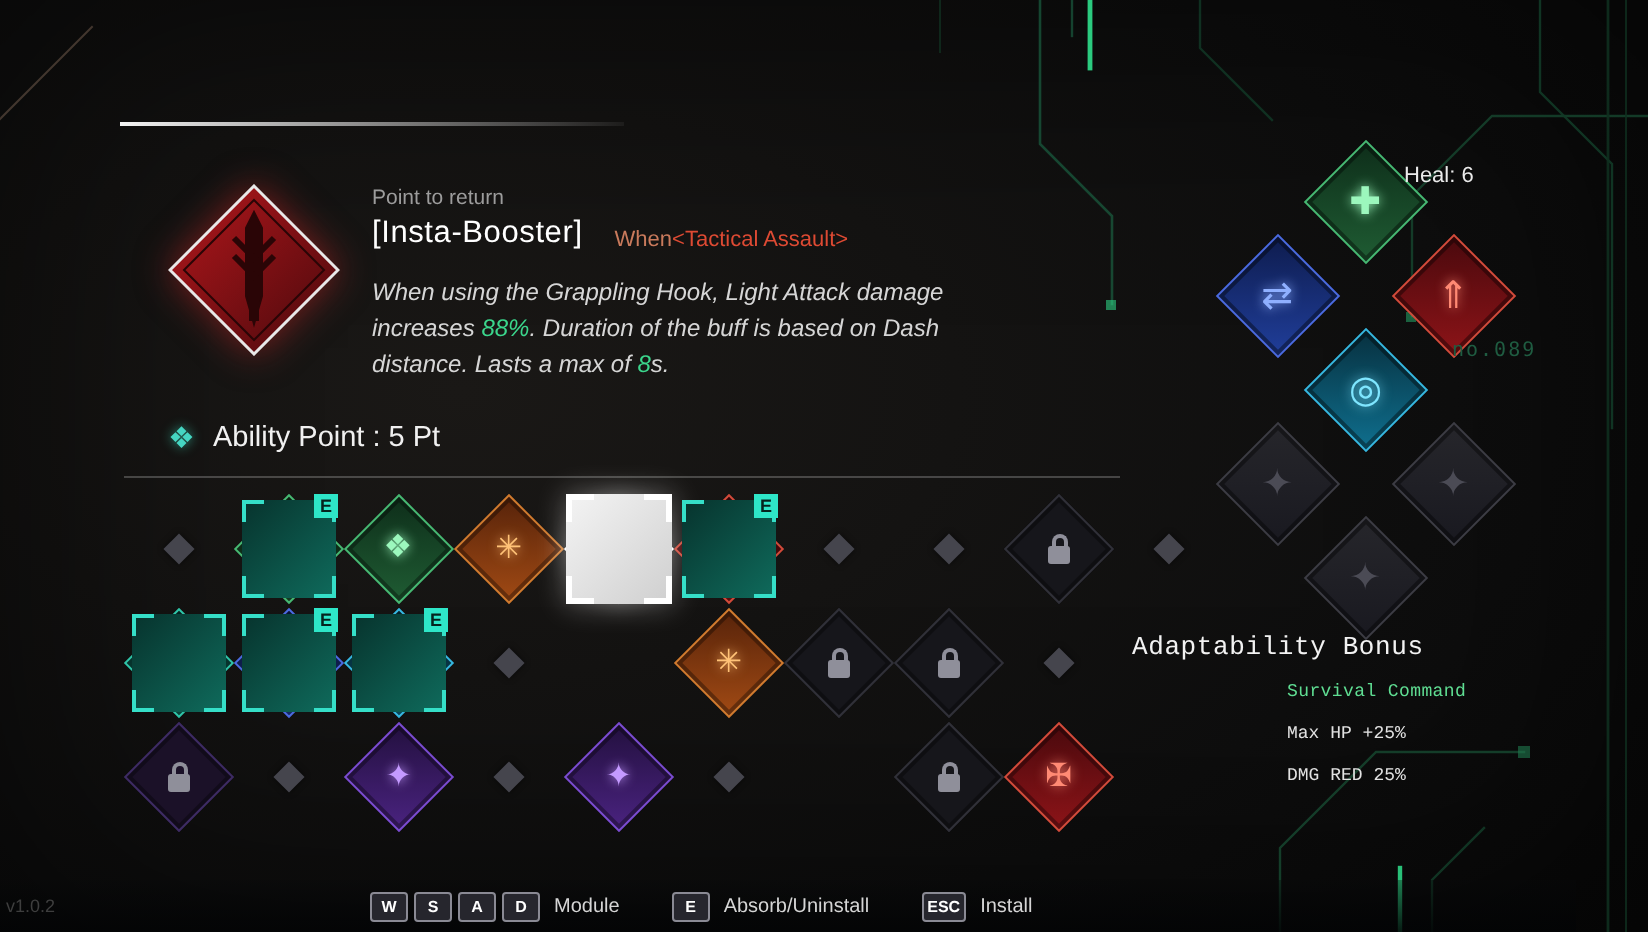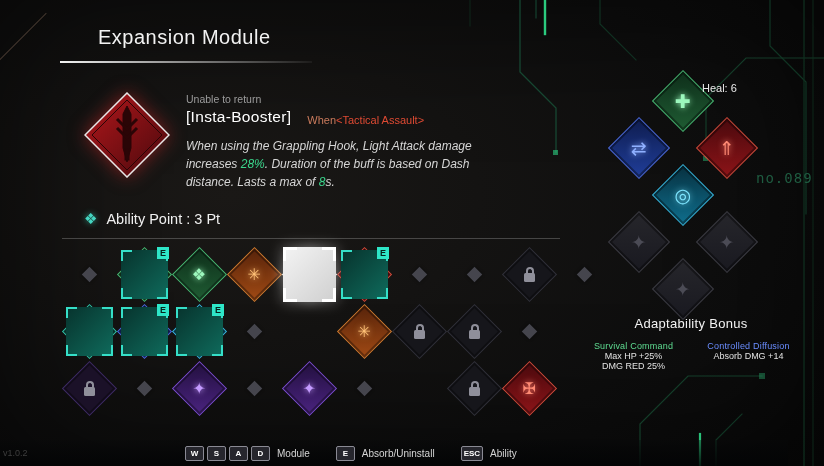--- a/index.html
+++ b/index.html
@@ -59,28 +59,28 @@
   .brk .tr{top:0;right:0;border-top:2px solid;border-right:2px solid;}
   .brk .bl{bottom:0;left:0;border-bottom:2px solid;border-left:2px solid;}
   .brk .br{bottom:0;right:0;border-bottom:2px solid;border-right:2px solid;}
   .brk.teal i{border-color:#35dfc8;}
   .brk.white{inset:1px;}
   .brk.white i{border-color:#ffffff;width:11px;height:11px;border-width:3px;}
   
   .cluster{position:absolute;inset:0;}
   .ccell{position:absolute;width:62px;height:62px;margin-left:-31px;margin-top:-31px;display:flex;align-items:center;justify-content:center;}
   .heal{position:absolute;left:702px;top:82px;font-size:11px;color:#eaeaea;}
-  .serial{position:absolute;left:756px;top:170px;font-size:14px;color:#1f5c41;font-family:"DejaVu Sans Mono",monospace;letter-spacing:1px;z-index:2;}
-  
-  .bonus{position:absolute;left:566px;top:316px;width:250px;text-align:center;}
+  .serial{position:absolute;left:726px;top:170px;font-size:10px;color:#1f5c41;font-family:"DejaVu Sans Mono",monospace;letter-spacing:1px;z-index:2;}
+  
+  .bonus{position:absolute;left:566px;top:316px;width:250px;text-align:left;font-family:Liberation Mono, monospace;}
   .btitle{font-size:13px;color:#f2f2f2;letter-spacing:.3px;}
   .bcols{display:flex;justify-content:center;gap:20px;margin-top:10px;align-items:flex-start;}
   .bcol{min-width:95px;}
   .bname{font-size:9px;letter-spacing:.2px;}
-  .bline{font-size:9px;color:#e2e2e2;margin-top:0;}
+  .bline{font-size:9px;color:#e2e2e2;margin-top:11px;}
   
   .footer{position:absolute;left:0;bottom:0;width:788px;height:26px;background:linear-gradient(180deg,rgba(8,9,10,.35),rgba(3,4,5,.88));display:flex;align-items:center;}
   .hints{display:flex;gap:26px;margin-left:185px;align-items:center;}
   .hint{display:flex;align-items:center;gap:3px;}
   .key{min-width:13px;height:13px;padding:0 2px;background:#26262d;border:1px solid #8a8a94;border-radius:2px;color:#fff;font-size:8px;font-weight:bold;display:flex;align-items:center;justify-content:center;}
   .hlabel{font-size:10px;color:#d5d5d5;margin-left:4px;}
   .version{position:absolute;left:3px;bottom:8px;font-size:9px;color:#3e3e3e;}
 </style>
 </head>
 <body>
@@ -102,21 +102,20 @@
       <path d="M600,0 V24 L636,60" stroke="#123a27" stroke-width="1.2" opacity=".8"></path>
       <path d="M470,0 V26" stroke="#123a27" stroke-width="1" opacity=".6"></path>
       <rect x="553" y="150" width="5" height="5" fill="#2fe08c" opacity=".55"></rect>
       <rect x="703" y="156" width="5" height="5" fill="#2fe08c" opacity=".4"></rect>
       <rect x="759" y="373" width="6" height="6" fill="#1f7a4e" opacity=".6"></rect>
     </g>
   </svg>
 
   <div class="corner"></div>
 
-  <h1 class="title">Expansion Module</h1>
   <div class="title-line"></div>
 
   <div class="big-icon">
     <svg width="86" height="86" viewBox="0 0 86 86">
       <defs>
         <linearGradient id="rg" x1="0" y1="0" x2="1" y2="1">
           <stop offset="0" stop-color="#b5171c"></stop>
             <stop offset="0.5" stop-color="#7e1014"></stop>
             <stop offset="1" stop-color="#47080c"></stop>
         </linearGradient>
@@ -126,31 +125,31 @@
       <g stroke="#2a0506" fill="#2a0506">
         <polygon points="43,14 47,22 47,56 43,70 39,56 39,22"></polygon>
         <polyline points="33,27 43,37 53,27" fill="none" stroke-width="3"></polyline>
         <polyline points="33,36 43,46 53,36" fill="none" stroke-width="3"></polyline>
         <rect x="41" y="57" width="4" height="11"></rect>
       </g>
     </svg>
   </div>
 
   <div class="module-info">
-    <div class="status">Unable to return</div>
+    <div class="status">Point to return</div>
     <div class="name-row">
       <span class="mname">[Insta-Booster]</span>
       <span class="type"><span class="tlab">When</span><span class="tval">&lt;Tactical Assault&gt;</span></span>
     </div>
-    <p class="desc"><span>When using the Grappling Hook, Light Attack damage increases </span><span class="hl">28%</span><span>. Duration of the buff is based on Dash distance. Lasts a max of </span><span class="hl">8</span><span>s.</span></p>
+    <p class="desc"><span>When using the Grappling Hook, Light Attack damage increases </span><span class="hl">88%</span><span>. Duration of the buff is based on Dash distance. Lasts a max of </span><span class="hl">8</span><span>s.</span></p>
   </div>
 
   <div class="ability-row">
     <span class="ab-icon">❖</span>
-    <span class="ab-label">Ability Point : 3 Pt</span>
+    <span class="ab-label">Ability Point : 5 Pt</span>
   </div>
   <div class="ability-line"></div>
 
   <div class="grid">
       <div class="grow">
         <div class="cell">
           <span class="slot"></span>
         </div>
         <div class="cell">
           <div class="dia green">
@@ -400,42 +399,38 @@
   <div class="heal">Heal: 6</div>
   <div class="serial">no.089</div>
 
   <div class="bonus">
     <div class="btitle">Adaptability Bonus</div>
     <div class="bcols">
         <div class="bcol">
           <div class="bname" style="color: rgb(95, 221, 146);">Survival Command</div>
           <div class="bline">Max HP +25%</div>
           <div class="bline">DMG RED 25%</div>
-        </div>
-        <div class="bcol">
-          <div class="bname" style="color: rgb(106, 141, 255);">Controlled Diffusion</div>
-          <div class="bline">Absorb DMG +14</div>
         </div>
       </div>
   </div>
 
   <div class="footer">
     <span class="version">v1.0.2</span>
     <div class="hints">
         <div class="hint">
           <span class="key">W</span>
           <span class="key">S</span>
           <span class="key">A</span>
           <span class="key">D</span>
           <span class="hlabel">Module</span>
         </div>
         <div class="hint">
           <span class="key">E</span>
           <span class="hlabel">Absorb/Uninstall</span>
         </div>
         <div class="hint">
           <span class="key">ESC</span>
-          <span class="hlabel">Ability</span>
+          <span class="hlabel">Install</span>
         </div>
       </div>
   </div>
 
 </div>
 
 </body></html>

